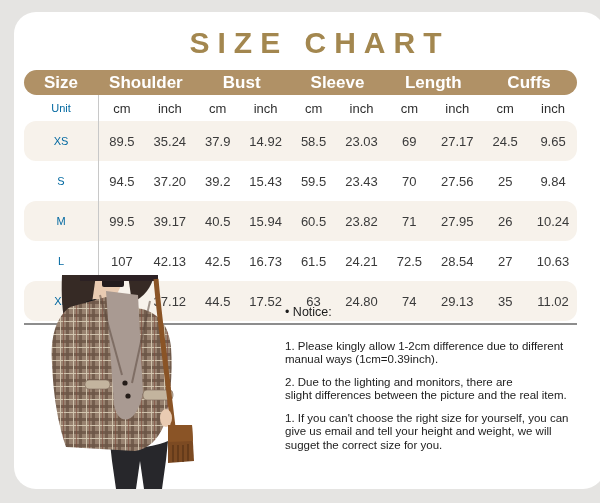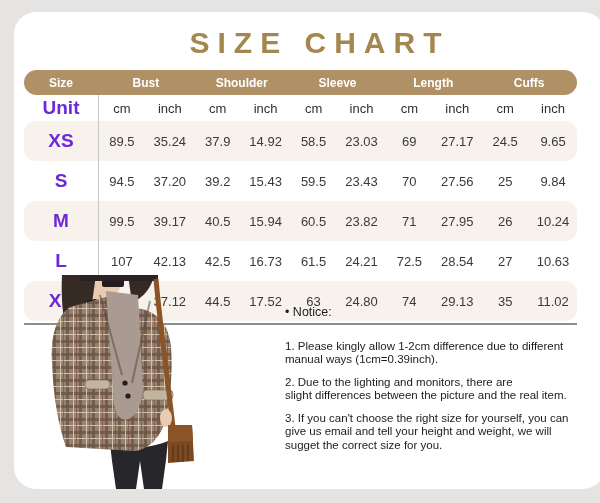--- a/index.html
+++ b/index.html
@@ -12,54 +12,54 @@
     background:#ffffff;border-radius:22px;overflow:hidden;padding-left:20px;
   }
   .title{
     margin-top:14px;text-align:center;
     font-size:30px;font-weight:bold;letter-spacing:8px;color:#a3874f;
   }
   .table-wrap{position:absolute;left:10px;top:58px;width:553px;}
   .pill{
     display:grid;grid-template-columns:74px repeat(10,1fr);
     height:25px;align-items:center;background:#b09166;border-radius:13px;
-    color:#ffffff;font-weight:bold;font-size:12px;text-align:center;
+    color:#ffffff;font-weight:bold;font-size:17px;text-align:center;
   }
   .hcell{display:block;}
   .hcell.span2{grid-column:span 2;}
   #table-body{border-bottom:2px solid #8d8d8d;padding-bottom:2px;}
   .row{
     display:grid;grid-template-columns:74px repeat(10,1fr);
     height:40px;align-items:center;text-align:center;
     font-size:13px;color:#3a3a3a;
   }
   .row.unit-row{height:26px;color:#2f2f2f;}
   .row.stripe{background:#f7f2eb;border-radius:12px;}
-  .size-cell{color:#6d28d9;font-size:19px;font-weight:bold;}
+  .size-cell{color:#0369a1;font-size:11px;}
   .vline{position:absolute;left:74px;top:25px;bottom:0;width:1px;background:#c8c8c8;}
   .photo{position:absolute;left:26px;top:263px;}
   .notice{
     position:absolute;left:271px;top:294px;width:305px;
     color:#1c1c1c;font-size:11.5px;line-height:13.5px;
   }
   .notice-h{font-size:12.5px;margin-bottom:20px;}
   .notice p{margin:0 0 9px 0;white-space:pre-line;}
 </style>
 </head>
 <body>
 
 <div class="card">
 
   <div class="title">SIZE CHART</div>
 
   <div class="table-wrap">
     <div class="pill" id="header-row">
         <span class="hcell">Size</span>
+        <span class="hcell span2">Shoulder</span>
         <span class="hcell span2">Bust</span>
-        <span class="hcell span2">Shoulder</span>
         <span class="hcell span2">Sleeve</span>
         <span class="hcell span2">Length</span>
         <span class="hcell span2">Cuffs</span>
       </div>
     <div id="table-body">
         <div class="row unit-row">
           <span class="size-cell">Unit</span>
           <span class="cell">cm</span>
           <span class="cell">inch</span>
           <span class="cell">cm</span>
@@ -186,18 +186,18 @@
     <path d="M128,150 L152,150 L153,166 L128,167 Z" fill="#8a5426"></path>
     <path d="M133,170 L133,187 M138,170 L138,187 M143,170 L143,187 M148,169 L148,186" stroke="#5e3718" stroke-width="1.5"></path>
   </svg>
 
   <div class="notice">
     <div class="notice-h">• Notice:</div>
     <p>1. Please kingly allow 1-2cm difference due to different
 manual ways (1cm=0.39inch).</p>
     <p>2. Due to the lighting and monitors, there are
 slight differences between the picture and the real item.</p>
-    <p>3. If you can't choose the right size for yourself, you can
+    <p>1. If you can't choose the right size for yourself, you can
 give us email and tell your height and weight, we will
 sugget the correct size for you.</p>
   </div>
 
 </div>
 
 </body></html>

